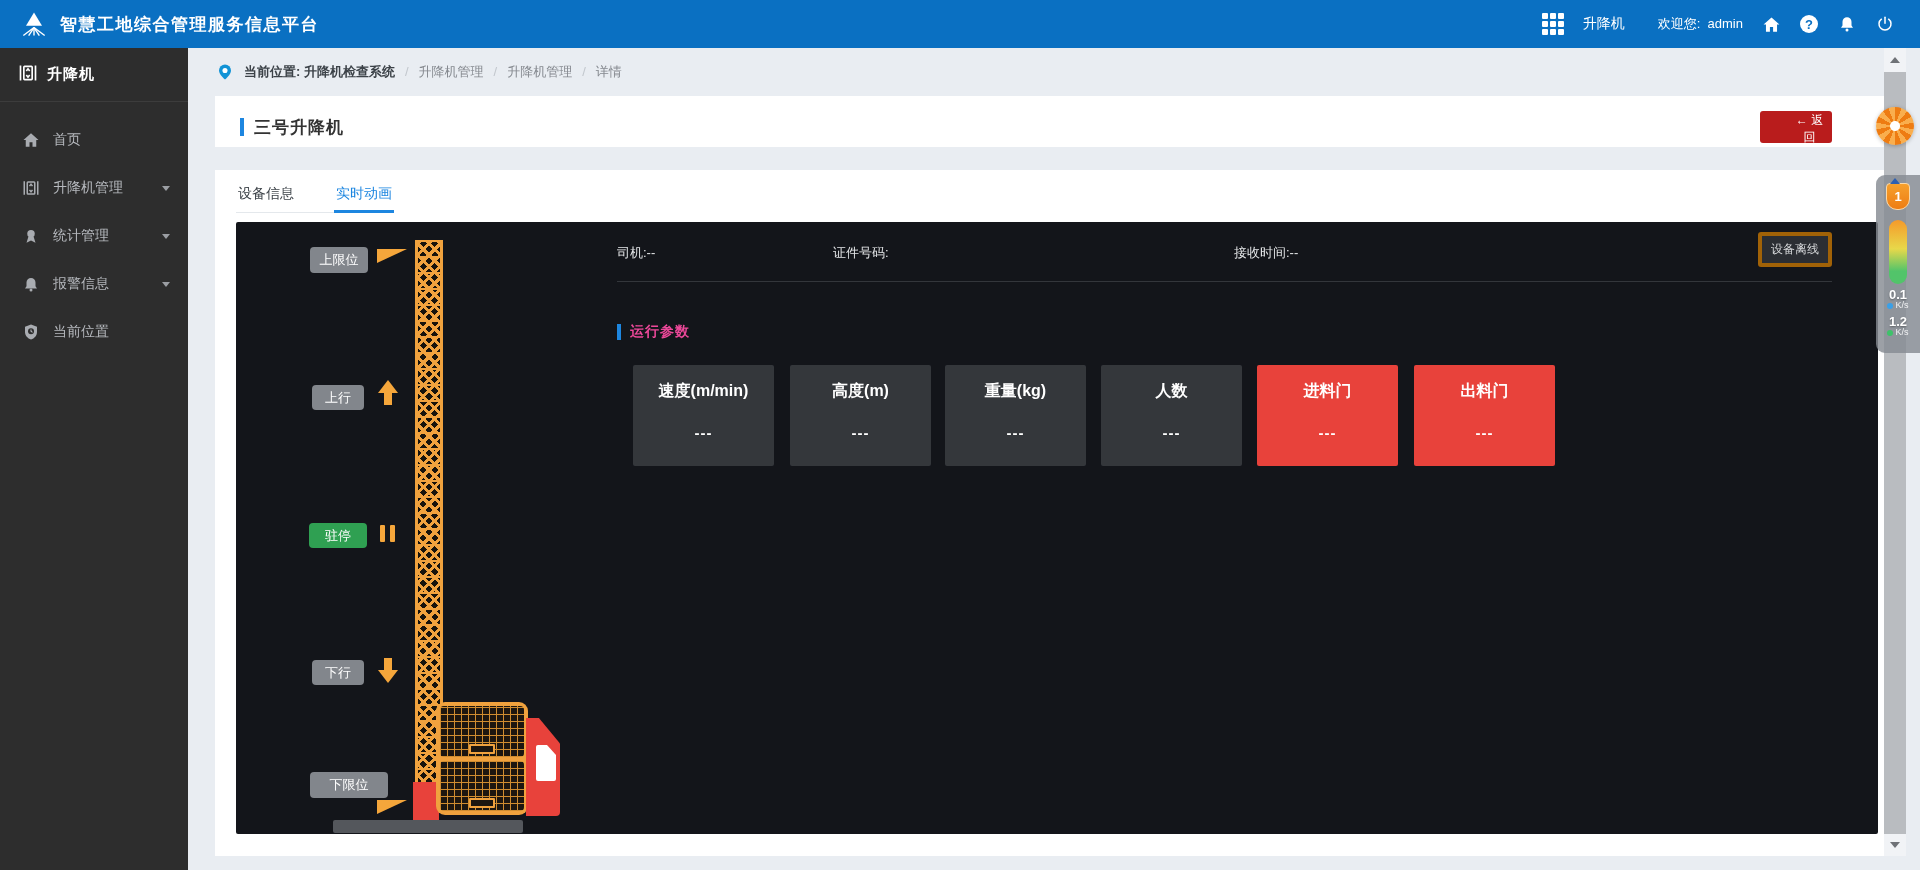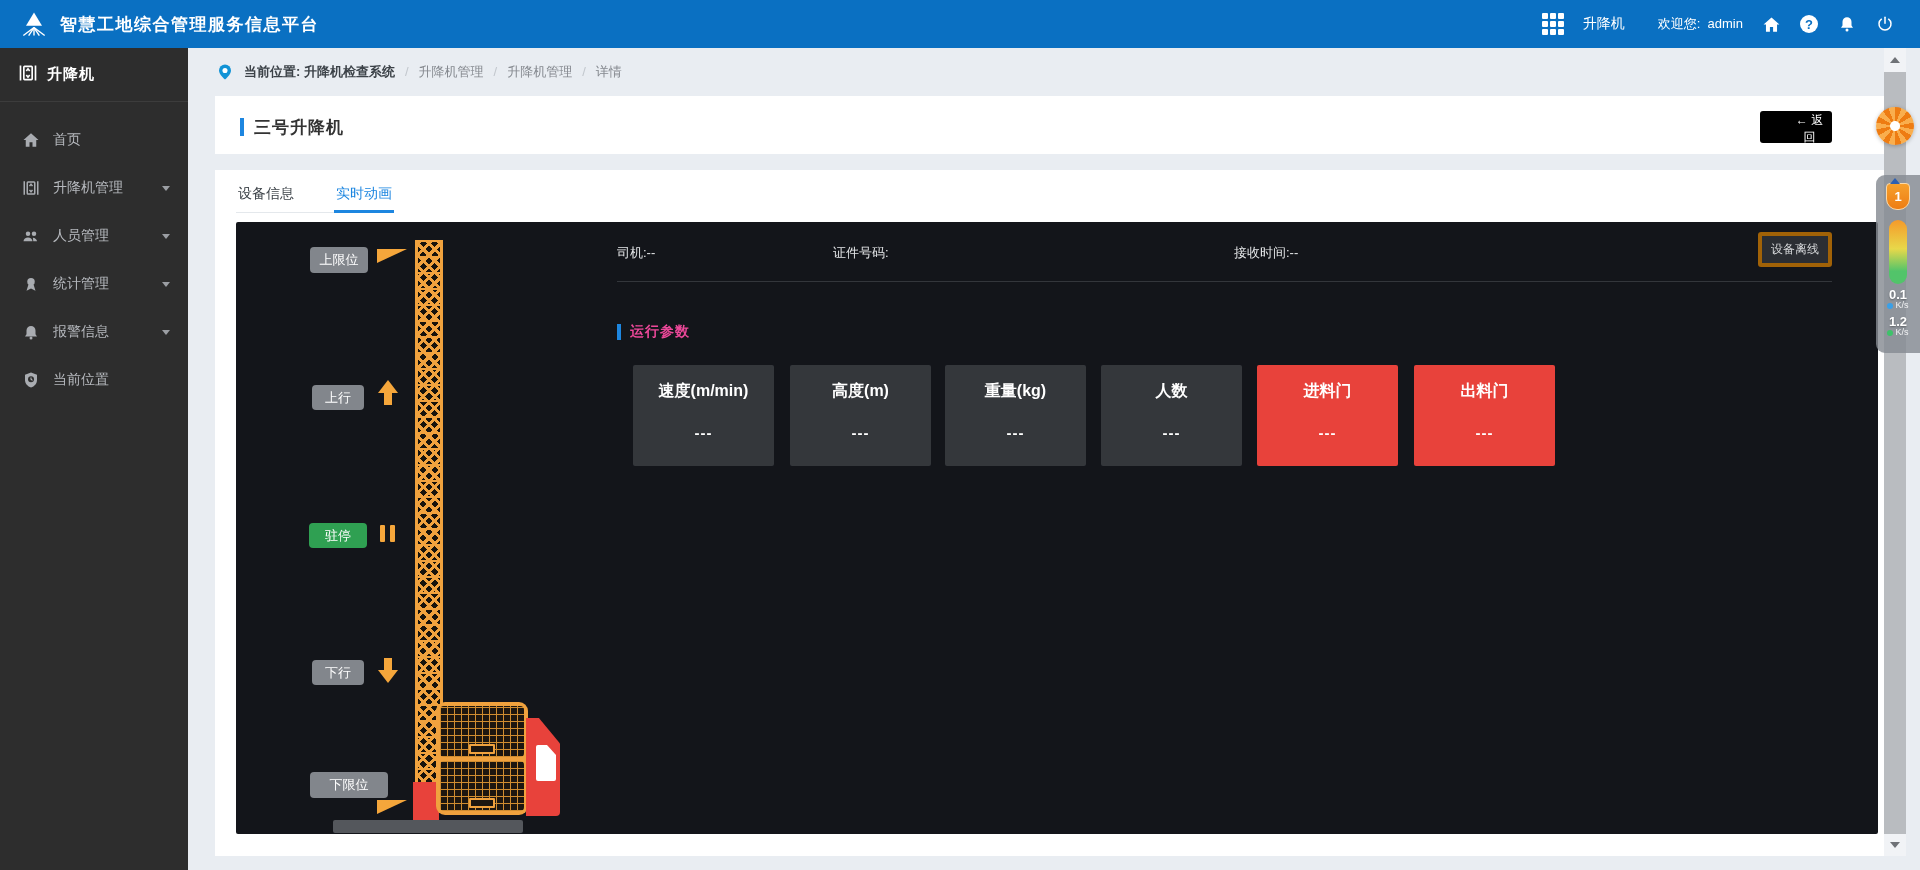--- a/index.html
+++ b/index.html
@@ -28,24 +28,24 @@
   .mitem{height:48px;display:flex;align-items:center;padding:0 18px 0 22px;color:#b6b9be;font-size:14px;cursor:pointer;text-align:right;}
   .mitem .mic{width:18px;height:18px;color:#a9acb1;margin-right:13px;flex:0 0 auto;}
   .chev{width:0;height:0;border-left:4px solid transparent;border-right:4px solid transparent;border-top:5px solid #9b9ea3;margin-left:auto;}
   
   .breadcrumb{position:absolute;left:188px;top:48px;width:1696px;height:47px;display:flex;align-items:center;font-size:13px;color:#8a9097;}
   .breadcrumb .pin{margin:0 10px 0 28px;display:flex;}
   .breadcrumb .strong{color:#3c4248;font-weight:bold;}
   .breadcrumb .sep{margin:0 10px;color:#c2c7cd;}
   .breadcrumb .crumb{color:#85898f;}
   
-  .title-card{position:absolute;left:215px;top:96px;width:1669px;height:58px;background:#fff;}
+  .title-card{position:absolute;left:215px;top:96px;width:1669px;height:51px;background:#fff;}
   .title-card .bar{position:absolute;left:25px;top:22px;width:4px;height:18px;background:#1d86e0;}
   .title-card .ttl{position:absolute;left:39px;top:20px;font-size:17px;font-weight:bold;color:#333;letter-spacing:1px;}
-  .back-btn{position:absolute;right:52px;top:15px;width:72px;height:32px;background:#000000;border:none;border-radius:3px;color:#fff;font-size:12px;cursor:pointer;font-family:inherit;padding-left:33px;}
+  .back-btn{position:absolute;right:52px;top:15px;width:72px;height:32px;background:#b91c1c;border:none;border-radius:3px;color:#fff;font-size:12px;cursor:pointer;font-family:inherit;padding-left:33px;}
   .pinwheel{position:absolute;left:1876px;top:107px;width:38px;height:38px;border-radius:50%;z-index:40;cursor:pointer;
     background:radial-gradient(circle,#ffffff 0 4.5px,rgba(255,255,255,0) 5.5px),
       repeating-conic-gradient(#ee7c12 0 20deg,#f9ae4e 20deg 40deg);
     box-shadow:0 1px 4px rgba(0,0,0,.25);}
   
   .main-card{position:absolute;left:215px;top:170px;width:1669px;height:686px;background:#fff;}
   .tabs{position:absolute;left:21px;top:8px;display:inline-flex;border-bottom:1px solid #e4e8ec;}
   .tab{position:relative;height:34px;line-height:30px;font-size:14px;color:#3c4248;margin-right:38px;cursor:pointer;padding:0 2px;}
   .tab:last-child{margin-right:0;}
   .tab.active{color:#1d86e0;}
@@ -196,29 +196,20 @@
       <span class="mic"><svg viewBox="0 0 24 24" fill="none" stroke="currentColor" stroke-width="2" width="18" height="18">
             <path d="M3 3v18M21 3v18"></path>
             <rect x="7" y="4" width="10" height="16" rx="1"></rect>
             <path d="M10 9.5l2-2.5 2 2.5M10 14.5l2 2.5 2-2.5"></path>
           </svg></span>
       <span>升降机管理</span>
       <span class="chev"></span>
     </div>
     <div class="mitem">
       <span class="mic"><svg viewBox="0 0 24 24" fill="currentColor" width="18" height="18">
-            <circle cx="8" cy="9" r="3"></circle>
-            <circle cx="16" cy="9" r="3"></circle>
-            <path d="M2 19c0-3 3-5 6-5s6 2 6 5zM14.5 14.2c2.8.3 5.5 2.1 5.5 4.8h-5"></path>
-          </svg></span>
-      <span>人员管理</span>
-      <span class="chev"></span>
-    </div>
-    <div class="mitem">
-      <span class="mic"><svg viewBox="0 0 24 24" fill="currentColor" width="18" height="18">
             <circle cx="12" cy="9" r="5"></circle>
             <path d="M8.5 13l-2.5 8 6-3 6 3-2.5-8"></path>
           </svg></span>
       <span>统计管理</span>
       <span class="chev"></span>
     </div>
     <div class="mitem">
       <span class="mic"><svg viewBox="0 0 24 24" fill="currentColor" width="18" height="18">
             <path d="M12 4a6 6 0 0 1 6 6v5l2 3H4l2-3v-5a6 6 0 0 1 6-6z"></path>
             <circle cx="12" cy="20" r="2"></circle>

